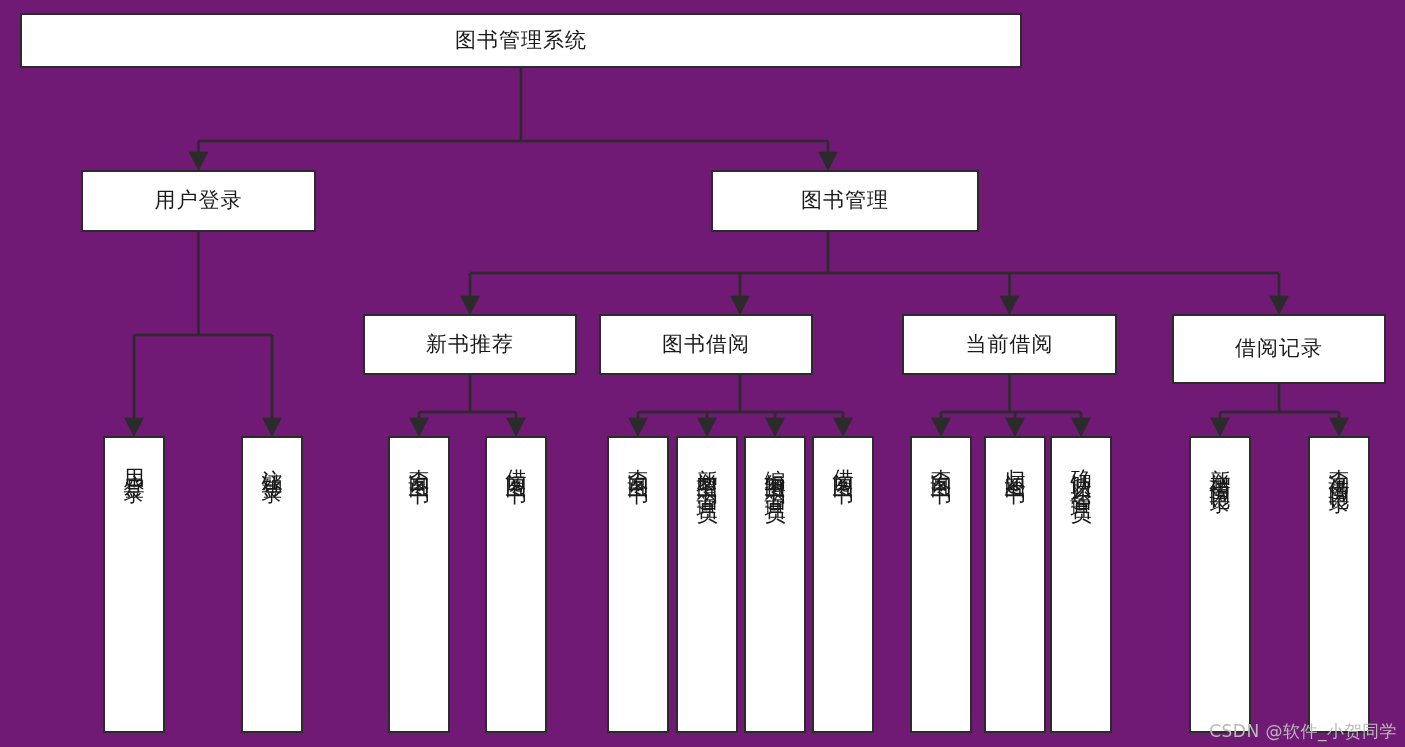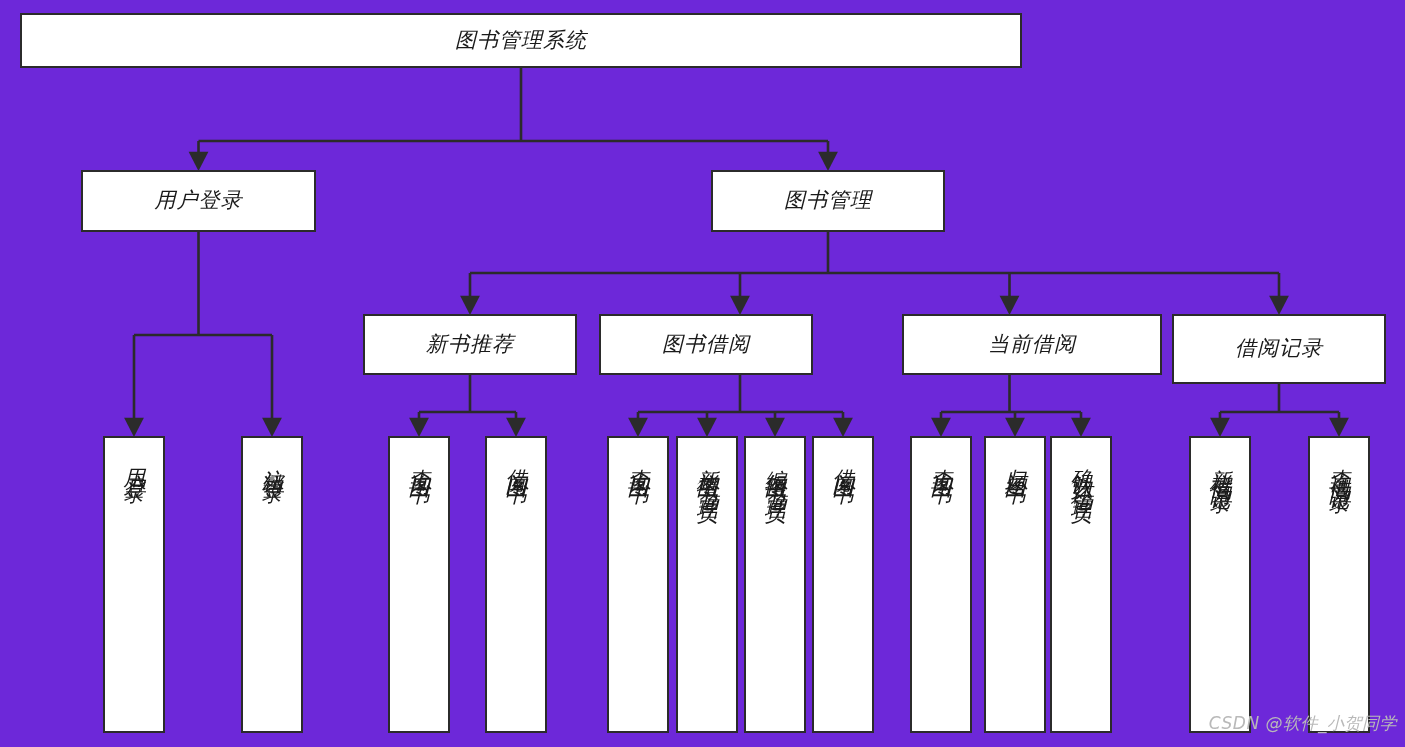--- a/index.html
+++ b/index.html
@@ -7,23 +7,22 @@
     padding: 0;
     background: #ffffff;
   }
   body {
     font-family: "DejaVu Sans", "Liberation Sans", sans-serif;
   }
   #diagram-root {
     position: relative;
     width: 1405px;
     height: 747px;
-    background: #6d28d9;
+    background: #701a75;
     overflow: hidden;
-    font-style: italic;
   }
   #edges-svg {
     position: absolute;
     left: 0;
     top: 0;
     width: 1405px;
     height: 747px;
     pointer-events: none;
   }
   .node {
@@ -52,21 +51,21 @@
     writing-mode: vertical-rl;
     text-orientation: upright;
     letter-spacing: 5px;
     line-height: 1.05;
     white-space: nowrap;
     display: block;
   }
   #watermark {
     position: absolute;
     right: 8px;
-    bottom: 12px;
+    bottom: 4px;
     font-size: 17px;
     color: #b9b9b9;
     letter-spacing: 0.5px;
     z-index: 5;
     white-space: nowrap;
   }
 </style>
 </head>
 <body>
 
@@ -115,30 +114,30 @@
       </g>
   </svg>
 
   <div id="nodes-layer">
       <div class="node horizontal" style="left: 20px; top: 13px; width: 1002px; height: 55px;">
         <span class="htext">图书管理系统</span>
       </div>
       <div class="node horizontal" style="left: 81px; top: 170px; width: 235px; height: 62px;">
         <span class="htext">用户登录</span>
       </div>
-      <div class="node horizontal" style="left: 711px; top: 170px; width: 234px; height: 62px;">
+      <div class="node horizontal" style="left: 711px; top: 170px; width: 268px; height: 62px;">
         <span class="htext">图书管理</span>
       </div>
       <div class="node horizontal" style="left: 363px; top: 314px; width: 214px; height: 61px;">
         <span class="htext">新书推荐</span>
       </div>
       <div class="node horizontal" style="left: 599px; top: 314px; width: 214px; height: 61px;">
         <span class="htext">图书借阅</span>
       </div>
-      <div class="node horizontal" style="left: 902px; top: 314px; width: 260px; height: 61px;">
+      <div class="node horizontal" style="left: 902px; top: 314px; width: 215px; height: 61px;">
         <span class="htext">当前借阅</span>
       </div>
       <div class="node horizontal" style="left: 1172px; top: 314px; width: 214px; height: 70px;">
         <span class="htext">借阅记录</span>
       </div>
       <div class="node vertical" style="left: 103px; top: 436px; width: 62px; height: 297px;">
         <span class="vtext">用户登录</span>
       </div>
       <div class="node vertical" style="left: 241px; top: 436px; width: 62px; height: 297px;">
         <span class="vtext">注销登录</span>

